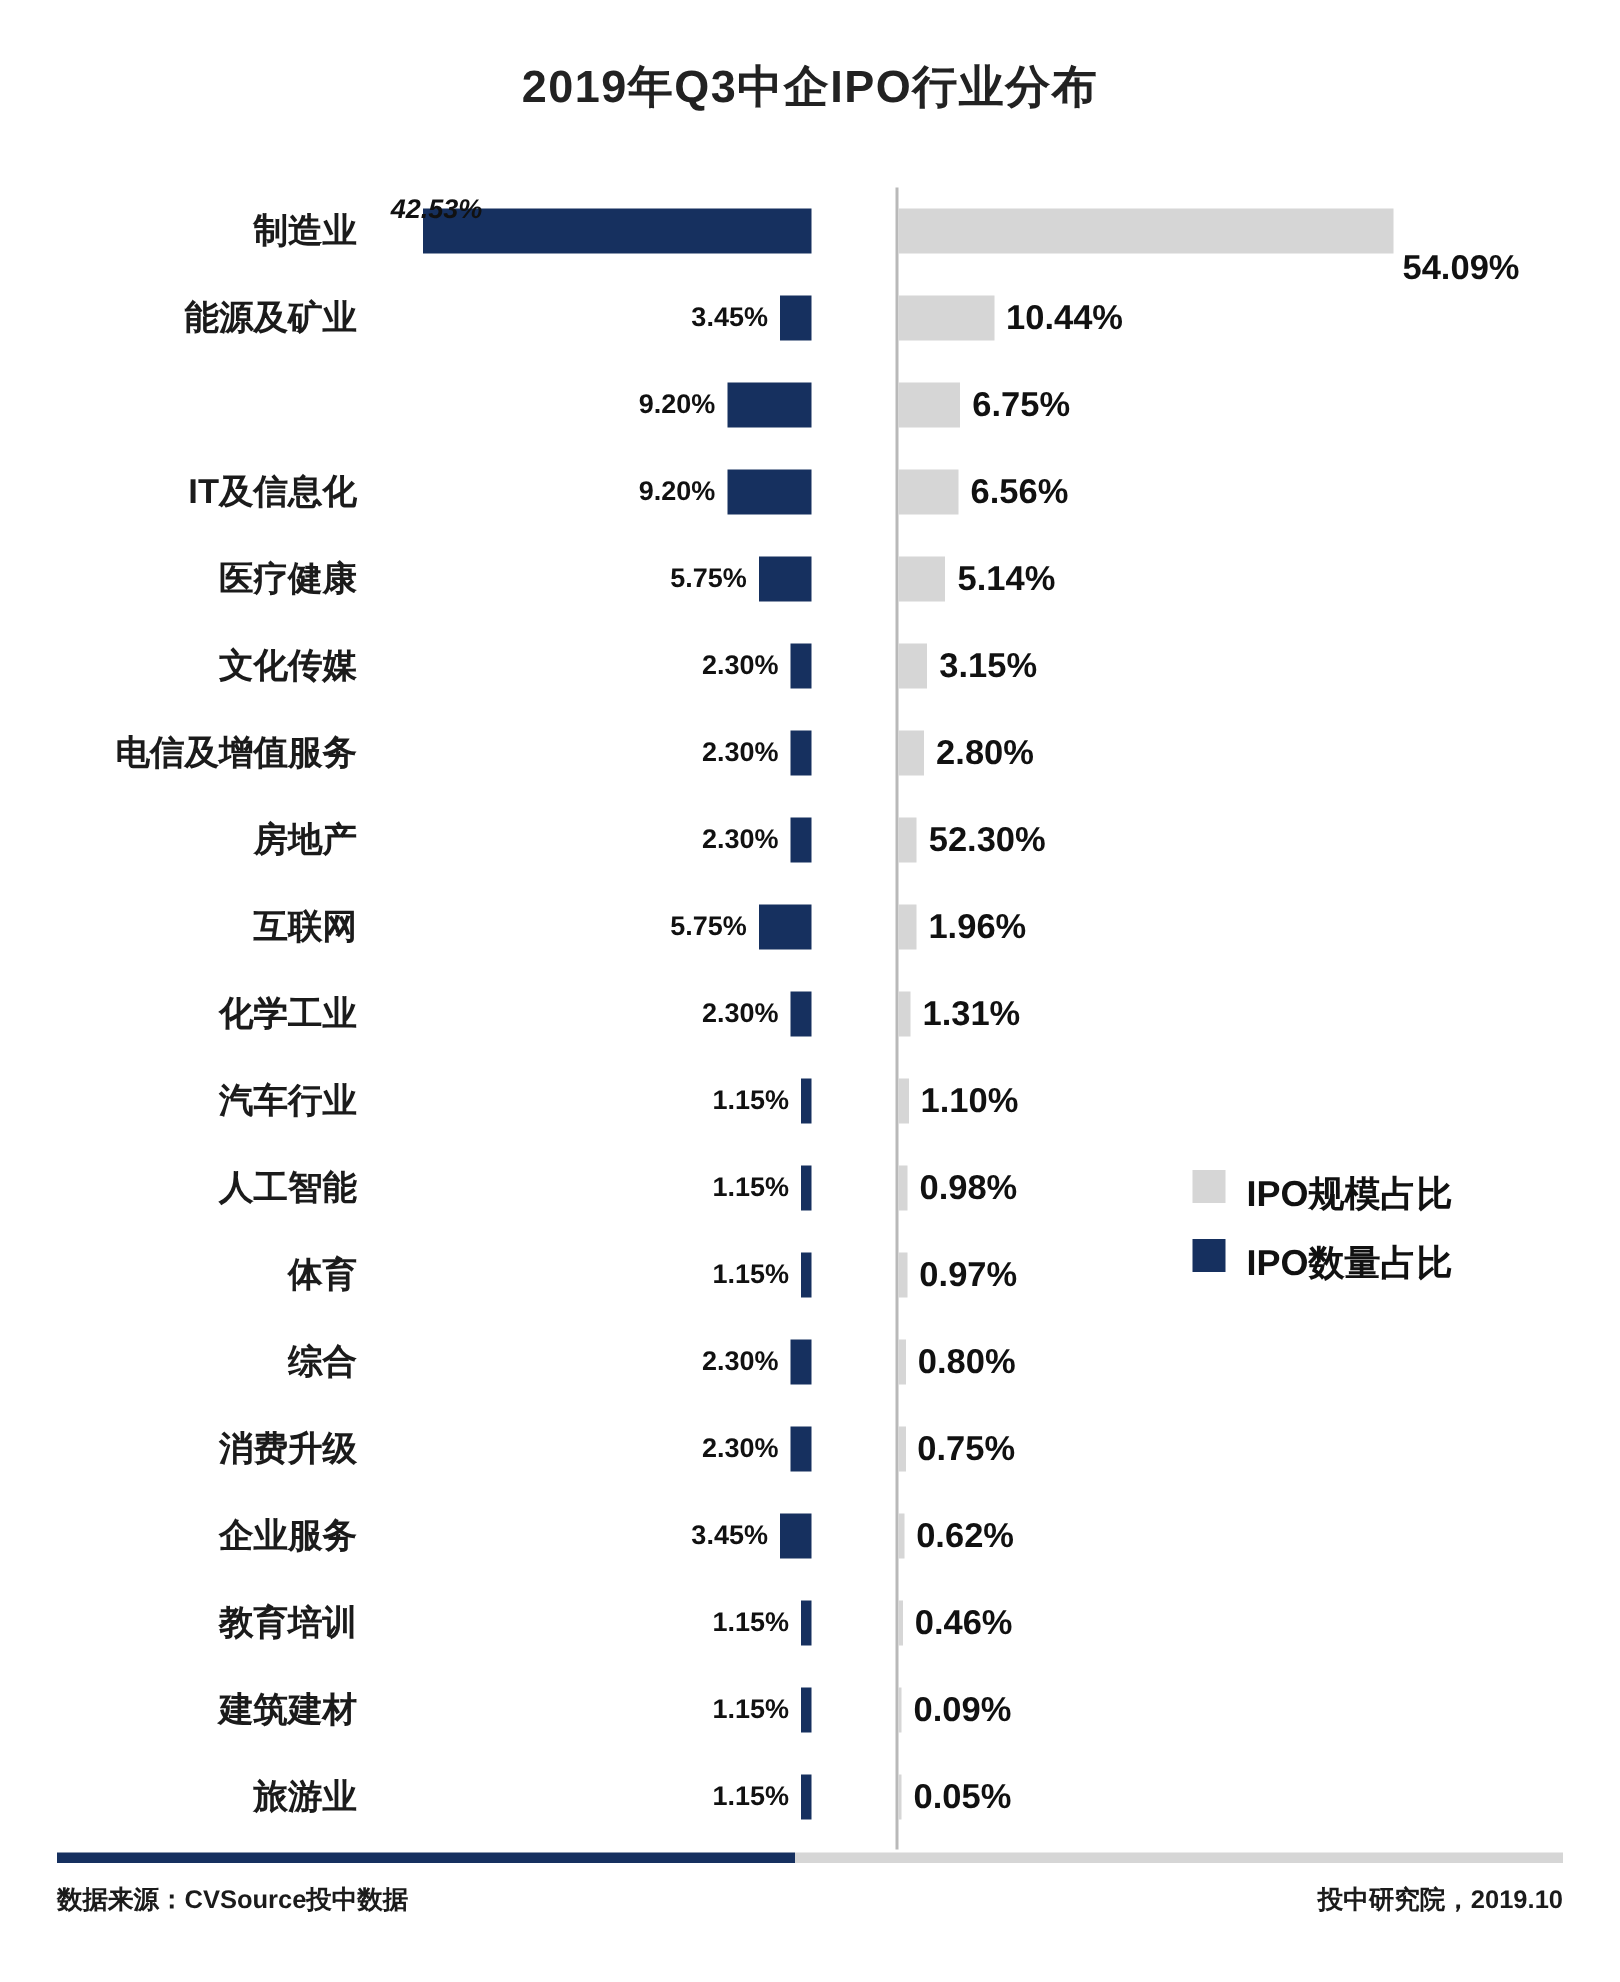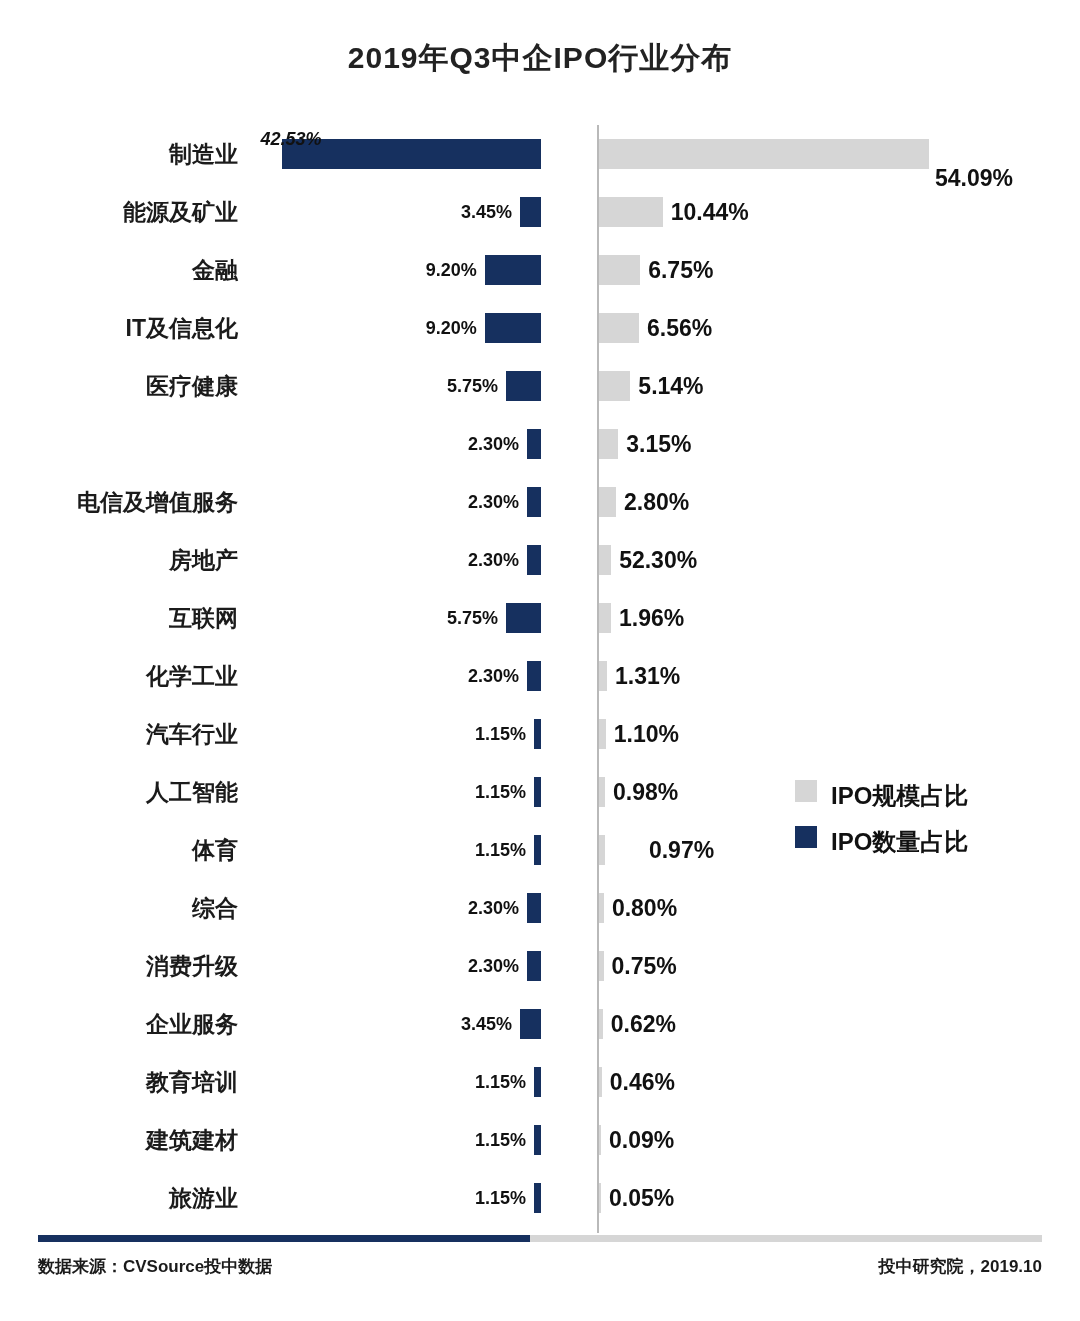--- a/index.html
+++ b/index.html
@@ -160,41 +160,41 @@
         <div class="val-right" style="left: 935px; top: 40px; transform: none;">54.09%</div>
       </div>
       <div class="row">
         <div class="cat-label">能源及矿业</div>
         <div class="bar-left" style="width: 21.0483px; background: rgb(22, 48, 95);"></div>
         <div class="val-left" style="right: 512.048px;">3.45%</div>
         <div class="bar-right" style="width: 63.6938px; background: rgb(214, 214, 214);"></div>
         <div class="val-right" style="left: 670.694px;">10.44%</div>
       </div>
       <div class="row">
-        <div class="cat-label">金融</div>
         <div class="bar-left" style="width: 56.1287px; background: rgb(22, 48, 95);"></div>
         <div class="val-left" style="right: 547.129px;">9.20%</div>
         <div class="bar-right" style="width: 41.1814px; background: rgb(214, 214, 214);"></div>
         <div class="val-right" style="left: 648.181px;">6.75%</div>
       </div>
       <div class="row">
         <div class="cat-label">IT及信息化</div>
         <div class="bar-left" style="width: 56.1287px; background: rgb(22, 48, 95);"></div>
         <div class="val-left" style="right: 547.129px;">9.20%</div>
         <div class="bar-right" style="width: 40.0222px; background: rgb(214, 214, 214);"></div>
         <div class="val-right" style="left: 647.022px;">6.56%</div>
       </div>
       <div class="row">
         <div class="cat-label">医疗健康</div>
         <div class="bar-left" style="width: 35.0804px; background: rgb(22, 48, 95);"></div>
         <div class="val-left" style="right: 526.08px;">5.75%</div>
         <div class="bar-right" style="width: 31.3588px; background: rgb(214, 214, 214);"></div>
         <div class="val-right" style="left: 638.359px;">5.14%</div>
       </div>
       <div class="row">
+        <div class="cat-label">文化传媒</div>
         <div class="bar-left" style="width: 14.0322px; background: rgb(22, 48, 95);"></div>
         <div class="val-left" style="right: 505.032px;">2.30%</div>
         <div class="bar-right" style="width: 19.218px; background: rgb(214, 214, 214);"></div>
         <div class="val-right" style="left: 626.218px;">3.15%</div>
       </div>
       <div class="row">
         <div class="cat-label">电信及增值服务</div>
         <div class="bar-left" style="width: 14.0322px; background: rgb(22, 48, 95);"></div>
         <div class="val-left" style="right: 505.032px;">2.30%</div>
         <div class="bar-right" style="width: 17.0826px; background: rgb(214, 214, 214);"></div>
@@ -233,21 +233,21 @@
         <div class="bar-left" style="width: 7.01608px; background: rgb(22, 48, 95);"></div>
         <div class="val-left" style="right: 498.016px;">1.15%</div>
         <div class="bar-right" style="width: 5.97892px; background: rgb(214, 214, 214);"></div>
         <div class="val-right" style="left: 612.979px;">0.98%</div>
       </div>
       <div class="row">
         <div class="cat-label">体育</div>
         <div class="bar-left" style="width: 7.01608px; background: rgb(22, 48, 95);"></div>
         <div class="val-left" style="right: 498.016px;">1.15%</div>
         <div class="bar-right" style="width: 5.91791px; background: rgb(214, 214, 214);"></div>
-        <div class="val-right" style="left: 612.918px; margin-left: 36px;">0.97%</div>
+        <div class="val-right" style="left: 612.918px;">0.97%</div>
       </div>
       <div class="row">
         <div class="cat-label">综合</div>
         <div class="bar-left" style="width: 14.0322px; background: rgb(22, 48, 95);"></div>
         <div class="val-left" style="right: 505.032px;">2.30%</div>
         <div class="bar-right" style="width: 4.88075px; background: rgb(214, 214, 214);"></div>
         <div class="val-right" style="left: 611.881px;">0.80%</div>
       </div>
       <div class="row">
         <div class="cat-label">消费升级</div>

